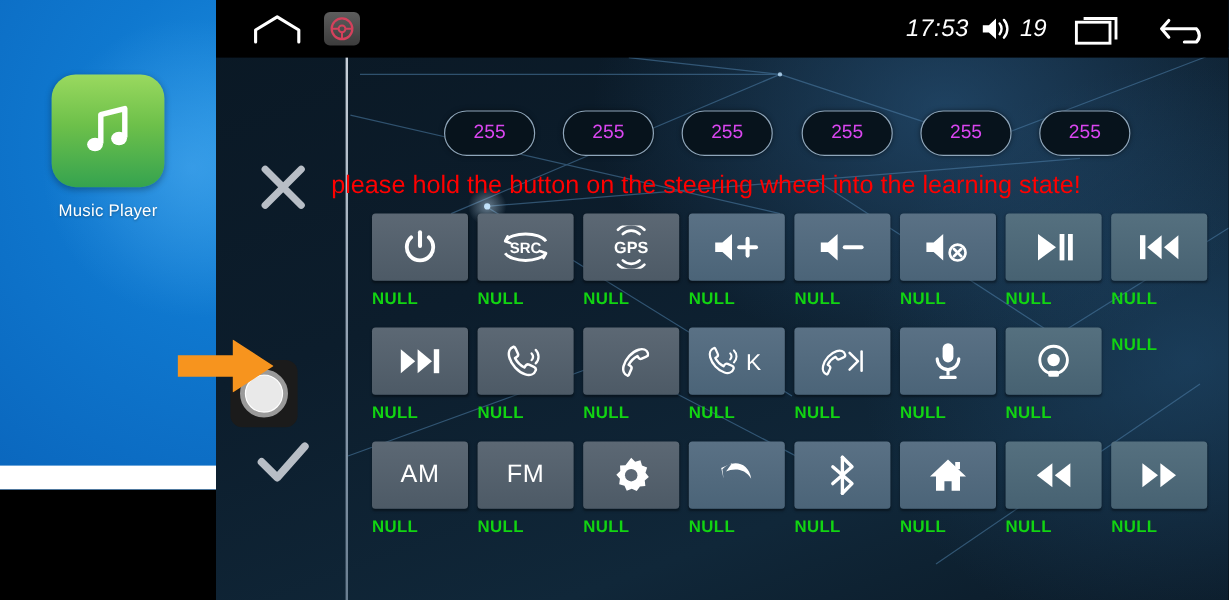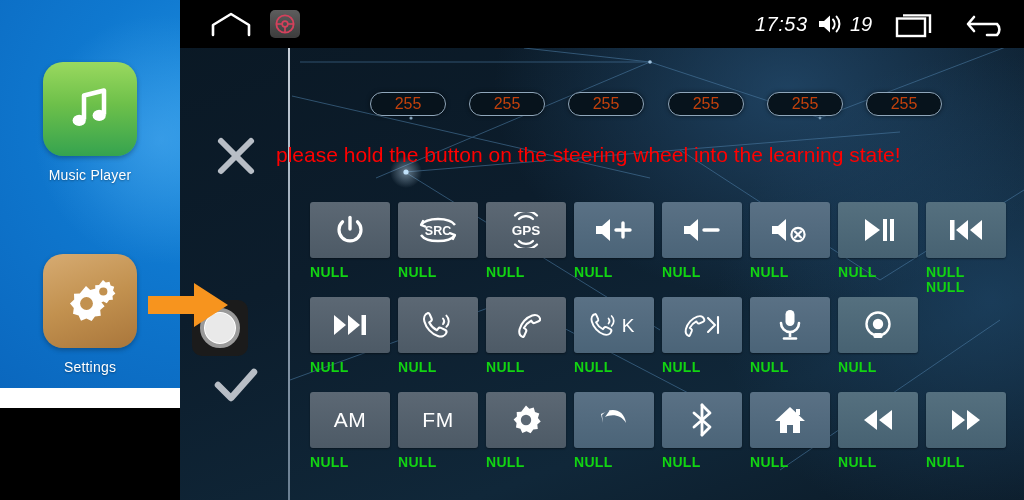--- a/index.html
+++ b/index.html
@@ -132,25 +132,25 @@
   }
 
   
   #pill-row {
     position: absolute; left: 190px; top: 92px;
     width: 640px; height: 40px;
     z-index: 7;
   }
   .pill {
     position: absolute; top: 0;
-    width: 76px; height: 24px;
+    width: 76px; height: 38px;
     border-radius: 19px;
     background: #07131c;
     border: 1px solid #8fa6ba;
-    color: #c2410c;
+    color: #d946ef;
     font-size: 16px;
     display: flex; align-items: center; justify-content: center;
     box-shadow: 0 0 4px rgba(0,0,0,.5);
   }
 
   
   #warning {
     position: absolute; left: 96px; top: 143px;
     width: 750px;
     color: #ff0000;
@@ -166,21 +166,20 @@
   .cell {
     position: absolute; top: 0;
     width: 80px;
   }
   .key {
     width: 80px; height: 56px;
     border-radius: 3px;
     background: linear-gradient(180deg, #5c6874 0%, #4d5a66 100%);
     display: flex; align-items: center; justify-content: center;
     box-shadow: 0 1px 2px rgba(0,0,0,.4);
-    margin-top: 24px;
   }
   .key.bluish { background: linear-gradient(180deg, #5a7185 0%, #4b6478 100%); }
   .key.bluish2 { background: linear-gradient(180deg, #55707f 0%, #476272 100%); }
   .key-text { color: #ffffff; font-size: 21px; letter-spacing: .5px; }
   .key-label {
     margin-top: 6px;
     color: #12d412;
     font-size: 14px;
     font-weight: bold;
     letter-spacing: .3px;
@@ -199,33 +198,20 @@
       <div class="app-icon icon-music">
         <svg width="56" height="56" viewBox="0 0 56 56" aria-hidden="true">
           <path d="M22 38.5 V14.5 L42 9.5 V33.5" fill="none" stroke="#ffffff" stroke-width="4.5" stroke-linejoin="round"></path>
           <ellipse cx="17.2" cy="39.4" rx="6.6" ry="5.6" fill="#ffffff"></ellipse>
           <ellipse cx="37.2" cy="34.4" rx="6.6" ry="5.6" fill="#ffffff"></ellipse>
         </svg>
       </div>
       <div class="app-label">Music Player</div>
     </div>
 
-    <div class="app-tile" style="top:254px">
-      <div class="app-icon icon-settings">
-        <svg width="62" height="62" viewBox="0 0 62 62" aria-hidden="true">
-          <g fill="#ffffff">
-            <path d="M27 16 l4.2 4.0 5.6-1.4 1.6 5.6 5.4 2.0 -1.8 5.5 3.6 4.5 -4.4 3.8 0.6 5.8 -5.8 0.6 -3.4 4.7 -5.2-2.6 -5.4 2.2 -2.4-5.3 -5.6-1.6 0.8-5.8 -3.8-4.4 4.2-4.0 -0.2-5.8 5.8-0.2z"></path>
-            <circle cx="27.5" cy="33.5" r="6.4" fill="#c2914f"></circle>
-            <path d="M44 10 l2.8 2.6 3.7-0.9 1.1 3.7 3.6 1.3 -1.2 3.7 2.4 3.0 -2.9 2.5 0.4 3.8 -3.8 0.4 -2.3 3.1 -3.4-1.7 -3.6 1.5 -1.6-3.5 -3.7-1.1 0.5-3.8 -2.5-2.9 2.8-2.7 -0.1-3.8 3.8-0.2z"></path>
-            <circle cx="44.3" cy="21.5" r="4.1" fill="#c2914f"></circle>
-          </g>
-        </svg>
-      </div>
-      <div class="app-label">Settings</div>
-    </div>
   </div>
 
   <svg id="orange-arrow" viewBox="0 0 80 44">
     <path d="M0 13 H46 V0 L80 22 L46 44 V31 H0 Z" fill="#f7941e"></path>
   </svg>
 
   <div id="main">
 
     <svg id="bg-lines" viewBox="0 0 844 500">
       <g stroke="#4e7fa8" stroke-width="1" opacity="0.55" fill="none">

